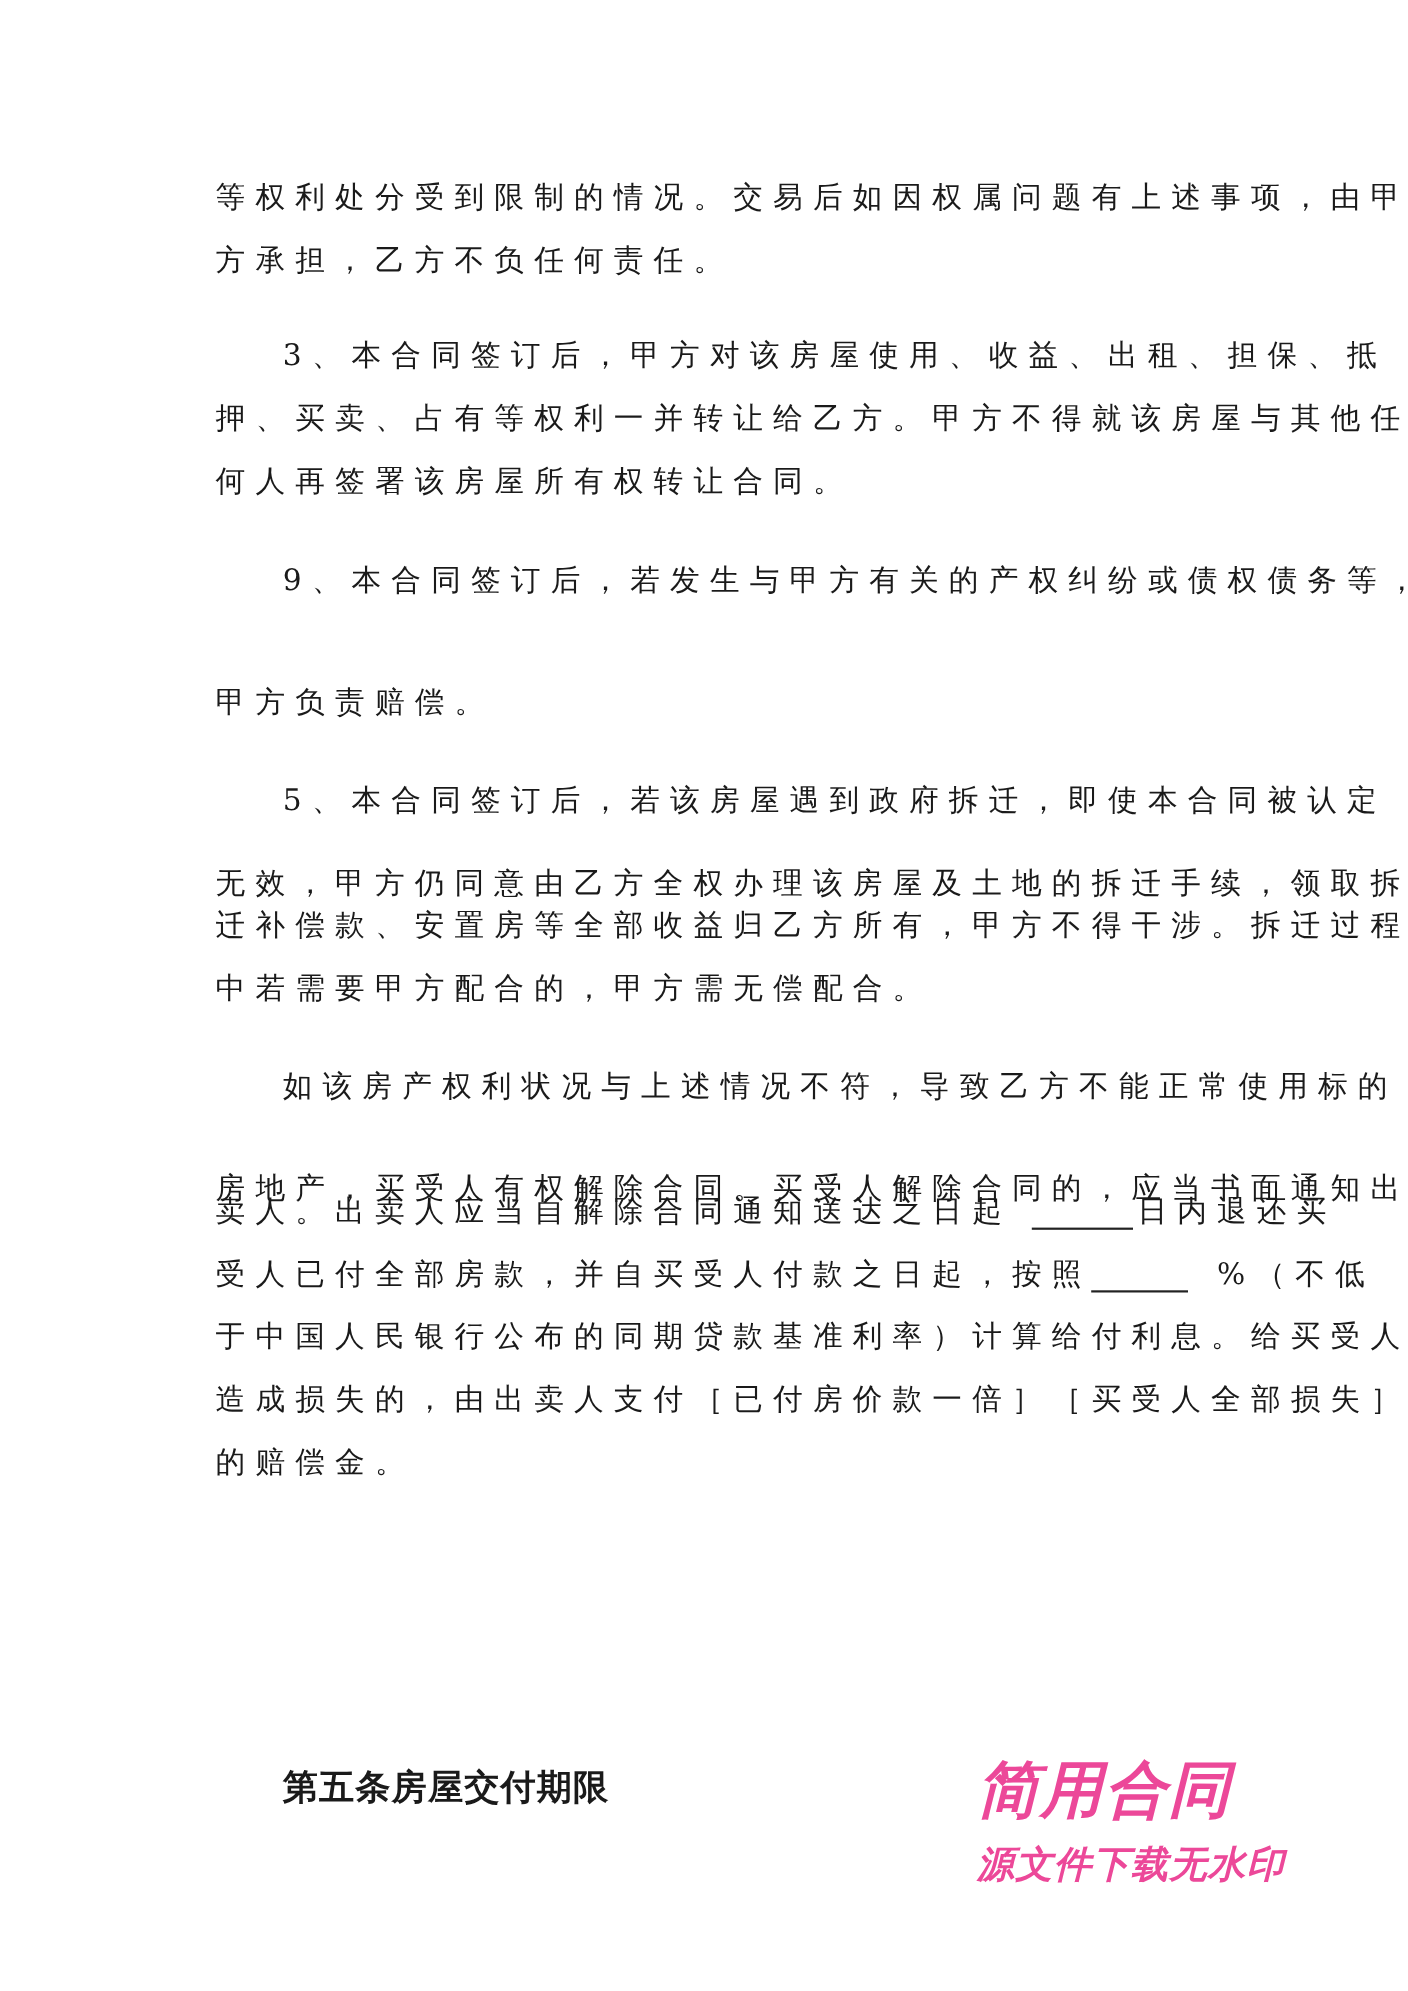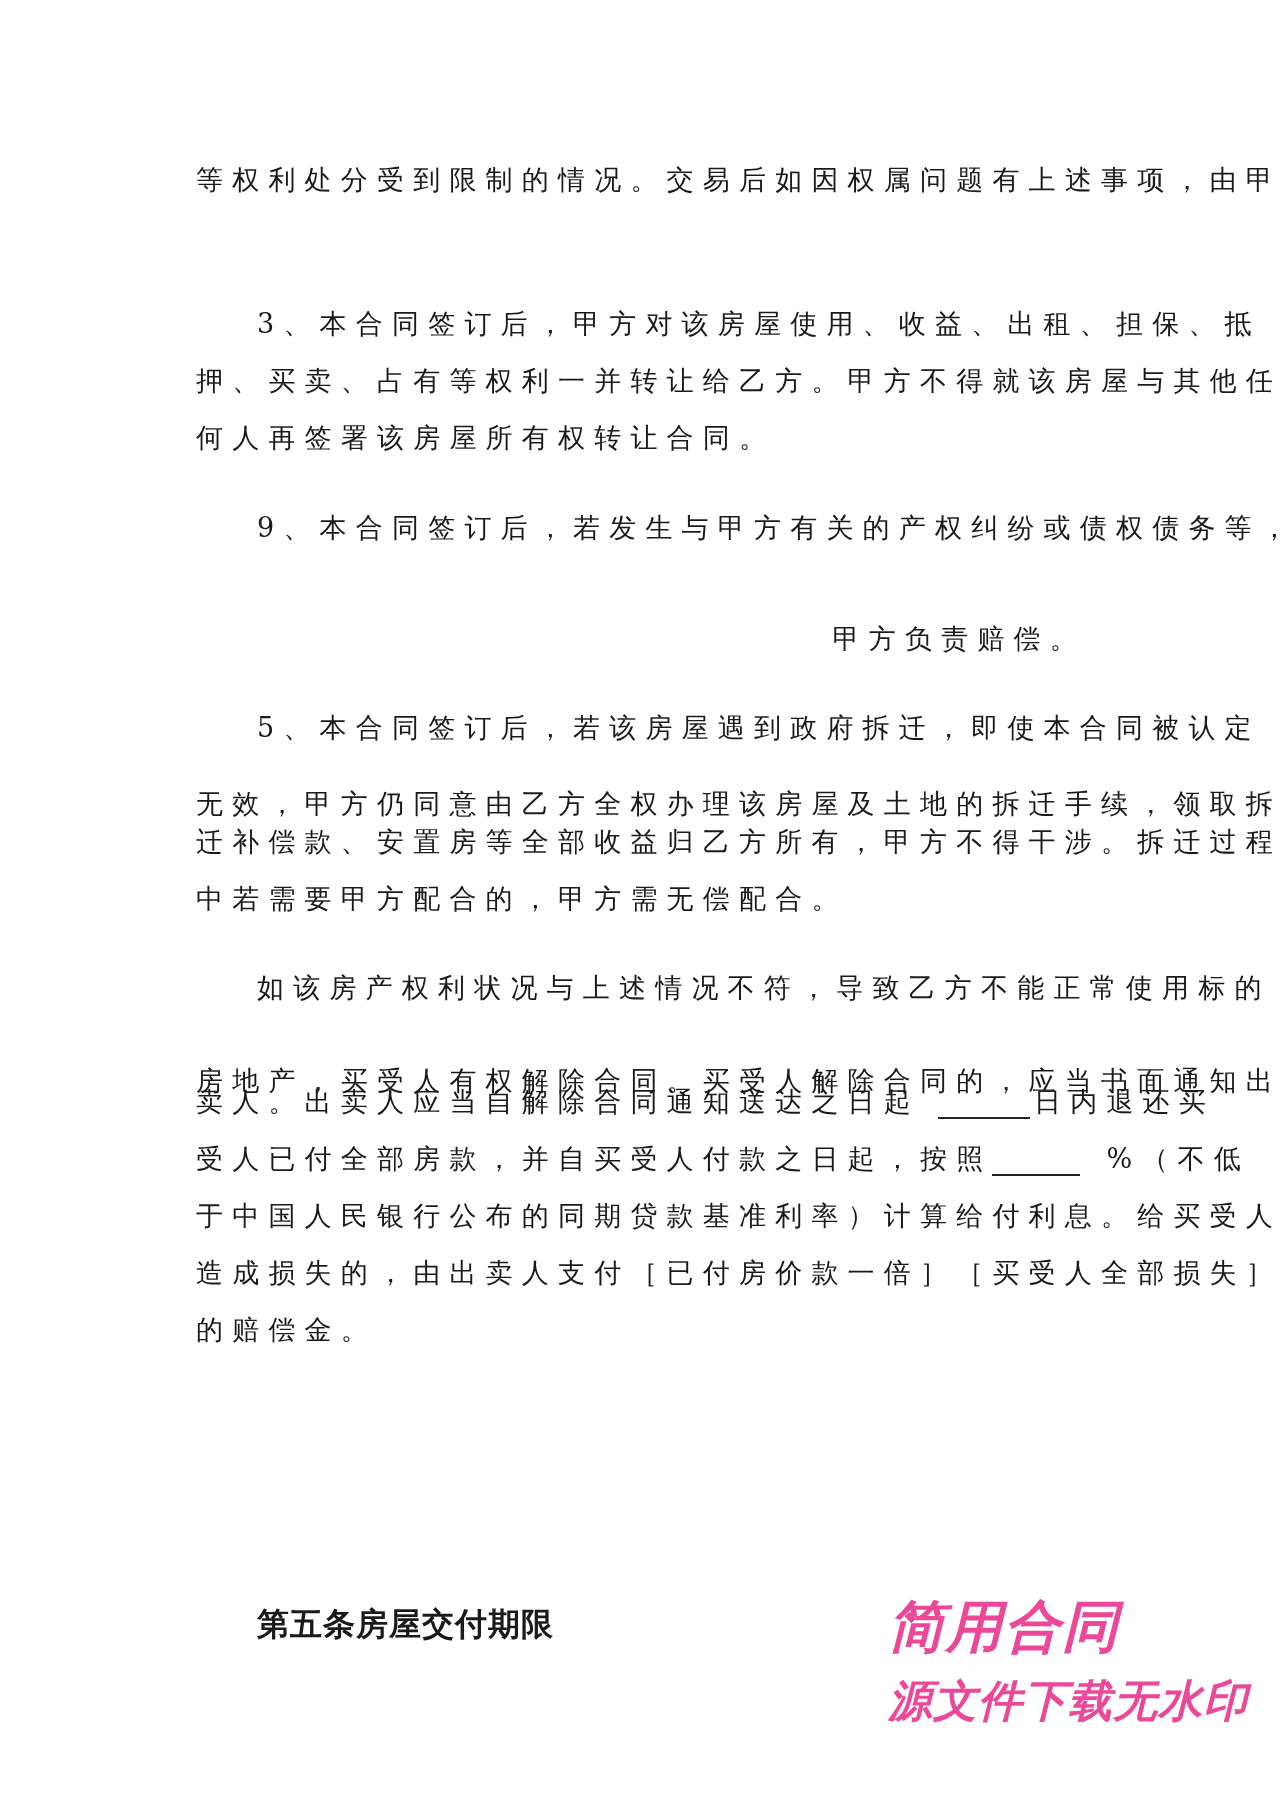--- a/index.html
+++ b/index.html
@@ -24,35 +24,36 @@
     position: absolute; left: 257px; top: 1603px;
     font-size: 32px; font-weight: bold; letter-spacing: 1px;
     font-family: "DejaVu Sans", "Liberation Sans", sans-serif;
   }
   .wm {
     position: absolute; color: #ec4899; font-weight: bold; font-style: italic;
     font-family: "DejaVu Sans", "Liberation Sans", sans-serif;
     white-space: nowrap;
   }
   .wm1 { left: 888px; top: 1590px; font-size: 56px; letter-spacing: 2px; }
-  .wm2 { left: 888px; top: 1672px; font-size: 44px; letter-spacing: 1px; }
+  .wm2 { left: 888px; top: 1672px; font-size: 34px; letter-spacing: 1px; }
 </style>
 </head>
 <body>
 
 <div class="page">
 
   <div class="line" style="top:163px;">等权利处分受到限制的情况。交易后如因权属问题有上述事项，由甲</div>
+  <div class="line" style="top:220px;">方承担，乙方不负任何责任。</div>
 
   <div class="line indent" style="top:307px;">3、本合同签订后，甲方对该房屋使用、收益、出租、担保、抵</div>
   <div class="line" style="top:364px;">押、买卖、占有等权利一并转让给乙方。甲方不得就该房屋与其他任</div>
   <div class="line" style="top:421px;">何人再签署该房屋所有权转让合同。</div>
 
   <div class="line indent" style="top:511px;">9、本合同签订后，若发生与甲方有关的产权纠纷或债权债务等，</div>
-  <div class="line" style="top:622px;text-align:right;">甲方负责赔偿。</div>
+  <div class="line" style="top:622px;">甲方负责赔偿。</div>
 
   <div class="line indent" style="top:711px;">5、本合同签订后，若该房屋遇到政府拆迁，即使本合同被认定</div>
   <div class="line" style="top:767px;margin-top:20px;">无效，甲方仍同意由乙方全权办理该房屋及土地的拆迁手续，领取拆</div>
   <div class="line" style="top:825px;">迁补偿款、安置房等全部收益归乙方所有，甲方不得干涉。拆迁过程</div>
   <div class="line" style="top:882px;">中若需要甲方配合的，甲方需无偿配合。</div>
 
   <div class="line indent" style="top:971px;">如该房产权利状况与上述情况不符，导致乙方不能正常使用标的</div>
   <div class="line" style="top:1028px;margin-top:36px;">房地产，买受人有权解除合同。买受人解除合同的，应当书面通知出</div>
   <div class="line" style="top:1085px;">
     <span>卖人。出卖人应当自解除合同通知送达之日起</span><span class="blank" style="width:92px;margin-left:18px;margin-right:4px;"></span><span>日内退还买</span>

